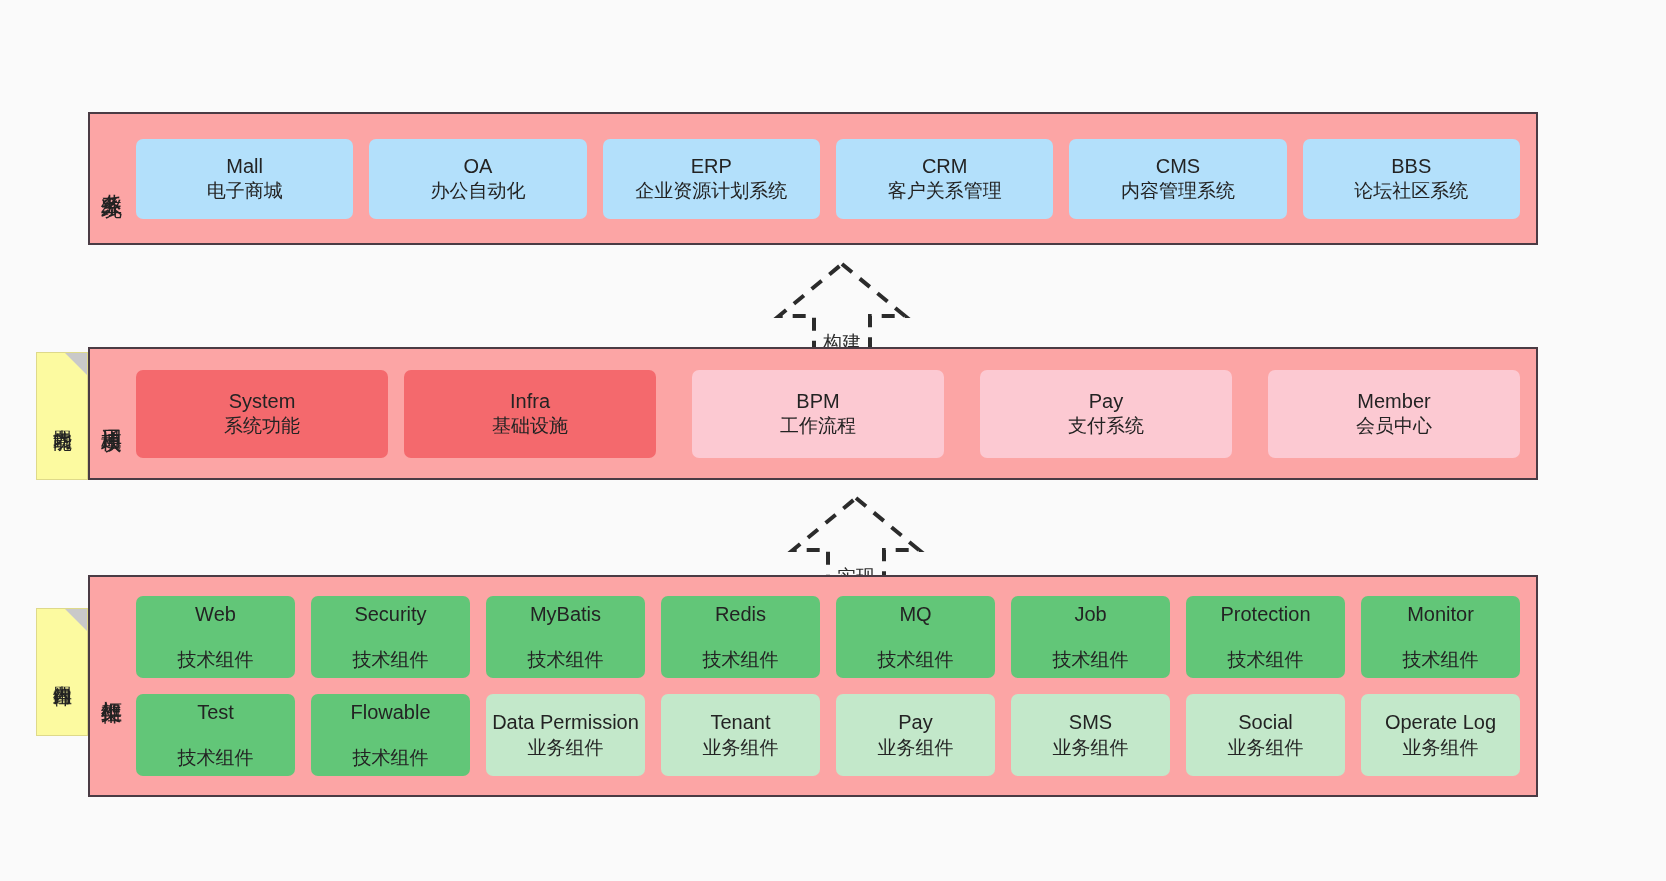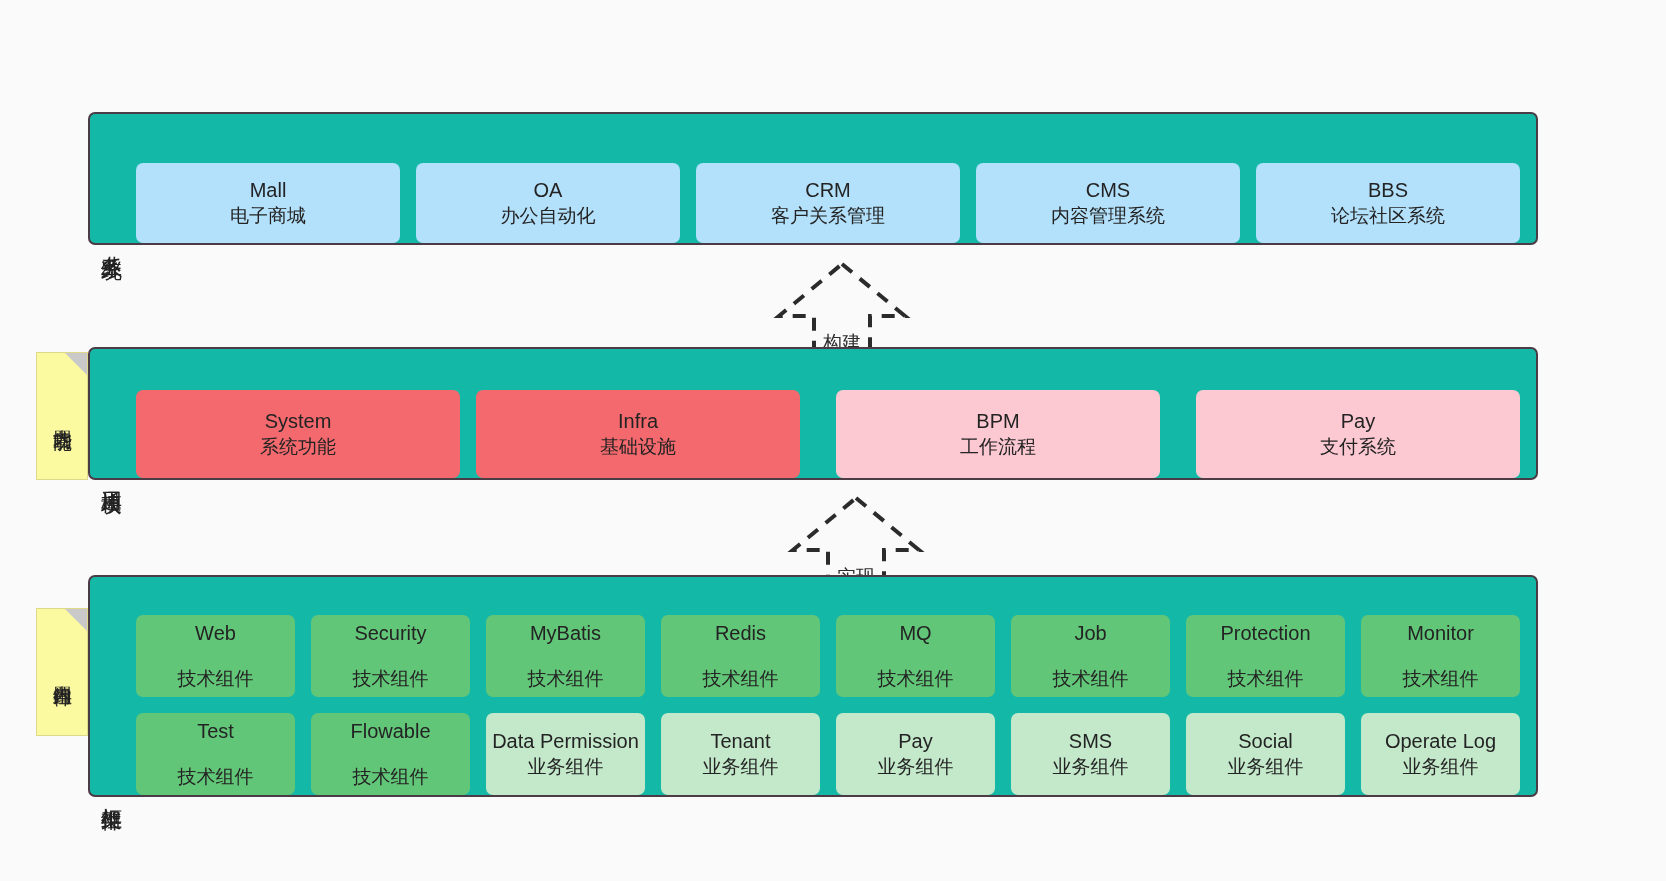--- a/index.html
+++ b/index.html
@@ -13,25 +13,25 @@
     font-family: "Liberation Sans", "DejaVu Sans", sans-serif;
     color: #2b2b2b;
     overflow: hidden;
     position: relative;
   }
 
   
   .band {
     position: absolute;
     box-sizing: border-box;
-    background: #14b8a6;
+    background: #fca5a5;
     border: 2px solid #4a3b44;
-    border-radius: 7px;
-    display: flex;
-    align-items: flex-end;
+    border-radius: 0;
+    display: flex;
+    align-items: center;
   }
   .band-label {
     flex: 0 0 auto;
     width: 42px;
     display: flex;
     align-items: center;
     justify-content: center;
     font-size: 21px;
     line-height: 1.18;
     letter-spacing: 1px;
@@ -159,20 +159,24 @@
     <div class="card-row">
       <div class="card">
         <span class="title">Mall</span>
         <span class="sub">电子商城</span>
       </div>
       <div class="card">
         <span class="title">OA</span>
         <span class="sub">办公自动化</span>
       </div>
       <div class="card">
+        <span class="title">ERP</span>
+        <span class="sub">企业资源计划系统</span>
+      </div>
+      <div class="card">
         <span class="title">CRM</span>
         <span class="sub">客户关系管理</span>
       </div>
       <div class="card">
         <span class="title">CMS</span>
         <span class="sub">内容管理系统</span>
       </div>
       <div class="card">
         <span class="title">BBS</span>
         <span class="sub">论坛社区系统</span>
@@ -201,20 +205,24 @@
         <span class="sub">基础设施</span>
       </div>
       <div class="card pink">
         <span class="title">BPM</span>
         <span class="sub">工作流程</span>
       </div>
       <div class="card pink">
         <span class="title">Pay</span>
         <span class="sub">支付系统</span>
       </div>
+      <div class="card pink">
+        <span class="title">Member</span>
+        <span class="sub">会员中心</span>
+      </div>
     </div>
   </div>
 </div>
 
 <div class="sticky" id="sticky-modules">
   <span class="fold"></span>
   <span>内置功能</span>
 </div>
 
 <div class="arrow-wrap" id="arrow-realize">

